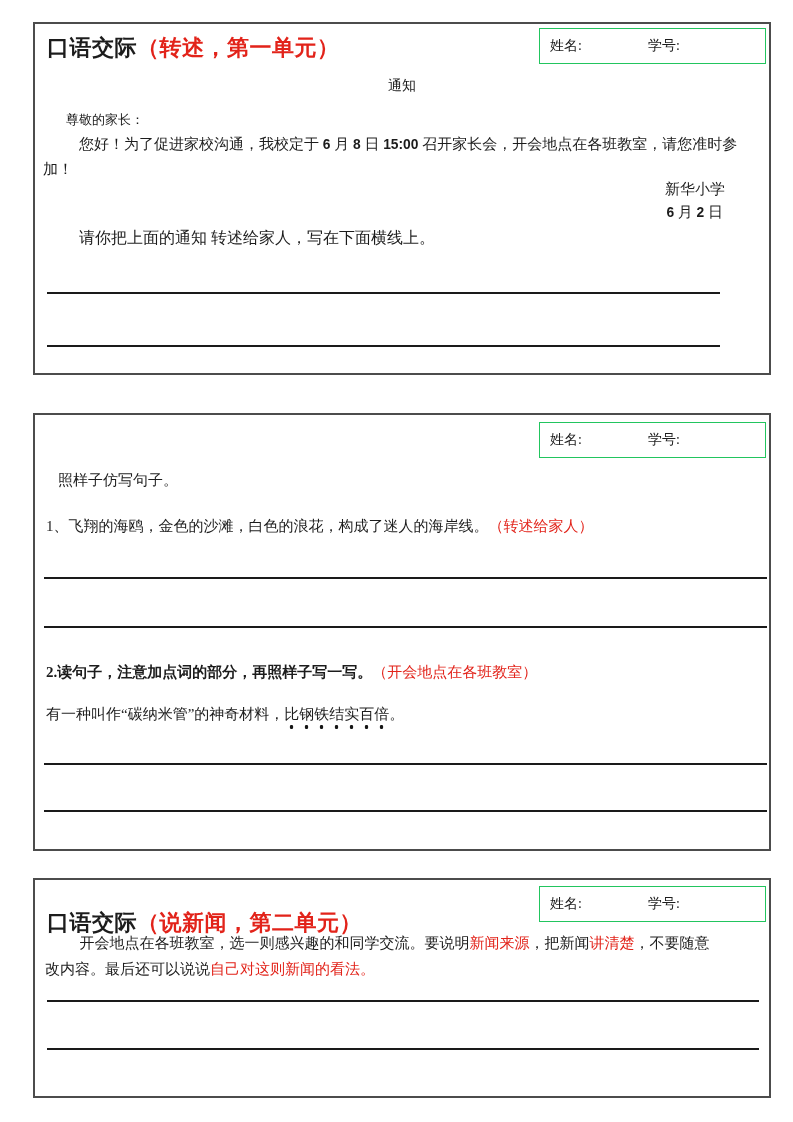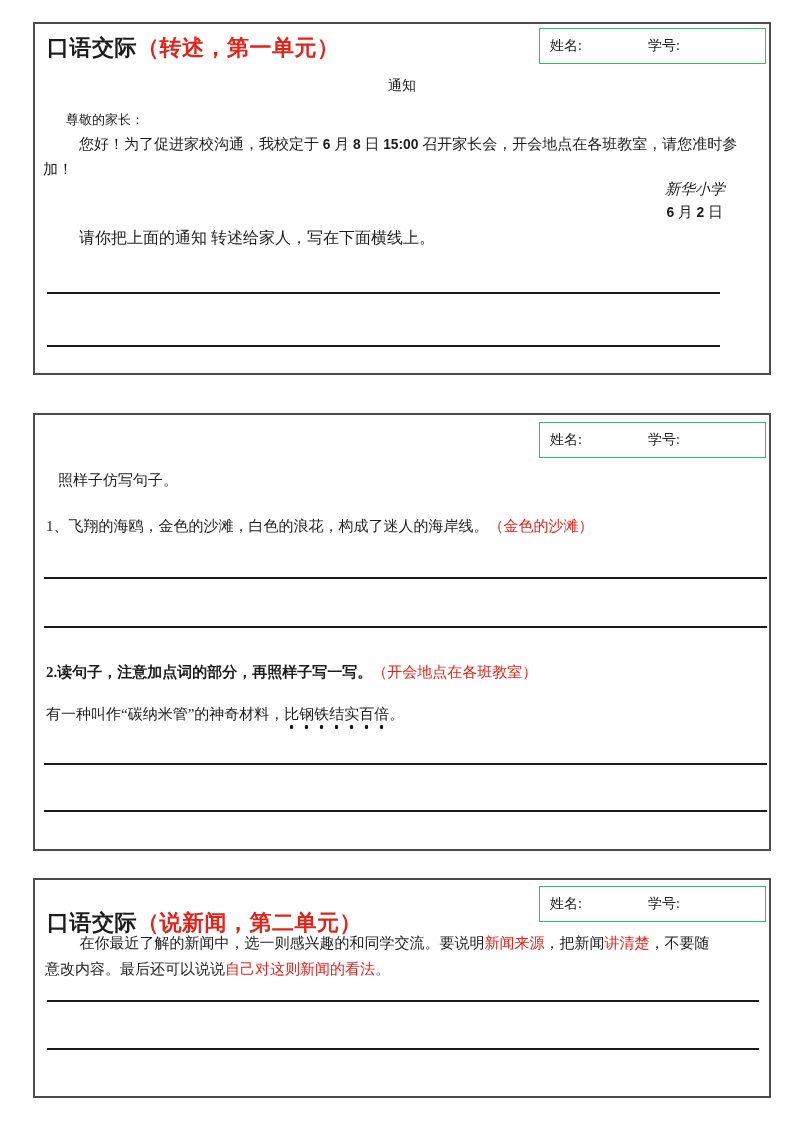--- a/index.html
+++ b/index.html
@@ -26,21 +26,21 @@
   .namebox .idlab{ margin-left:66px; }
 
   .sec-title{ position:absolute; left:12px; top:9px; margin:0; font-size:22px; font-weight:700; letter-spacing:.5px; }
   .panel3 .sec-title{ top:28px; }
 
   
   .notice-title{ position:absolute; top:53px; left:0; width:100%; text-align:center; font-size:14px; }
   .salutation{ position:absolute; left:31px; top:87px; font-size:13px; }
   .notice-body{ position:absolute; left:8px; top:108px; width:710px; margin:0;
                 text-indent:2.4em; font-size:15px; line-height:25px; }
-  .signer{ position:absolute; right:44px; top:156px; font-size:15px;font-style:italic; }
+  .signer{ position:absolute; right:44px; top:156px; font-size:15px; }
   .notice-date{ position:absolute; right:46px; top:179px; font-size:15px; }
   .instruction{ position:absolute; left:43px; top:203px; margin:1px; font-size:16px; }
 
   
   .heading2{ position:absolute; left:19px; top:52px; margin:4px; font-size:15px; font-weight:400; }
   .item1{ position:absolute; left:11px; top:102px; margin:0; font-size:15px; }
   .item2h{ position:absolute; left:11px; top:248px; margin:0; font-size:15px; }
   .item2s{ position:absolute; left:11px; top:290px; margin:0; font-size:15px; }
 
   
@@ -88,33 +88,33 @@
     <div class="wline wl1"></div>
     <div class="wline wl2"></div>
   </section>
 
   <section class="panel panel2">
     <div class="namebox">
       <span>姓名:</span>
       <span class="idlab">学号:</span>
     </div>
     <h3 class="heading2">照样子仿写句子。</h3>
-    <p class="item1"><span>1、飞翔的海鸥，金色的沙滩，白色的浪花，构成了迷人的海岸线。</span><span class="seg-r">（金色的沙滩）</span></p>
+    <p class="item1"><span>1、飞翔的海鸥，金色的沙滩，白色的浪花，构成了迷人的海岸线。</span><span class="seg-r">（转述给家人）</span></p>
     <div class="wline wl1"></div>
     <div class="wline wl2"></div>
     <p class="item2h"><span class="seg-b">2.读句子，注意加点词的部分，再照样子写一写。</span><span class="seg-r">（开会地点在各班教室）</span></p>
     <p class="item2s"><span>有一种叫作“碳纳米管”的神奇材料，</span><span class="seg-dots">比钢铁结实百倍</span><span>。</span></p>
     <div class="wline wl3"></div>
     <div class="wline wl4"></div>
   </section>
 
   <section class="panel panel3">
     <div class="namebox">
       <span>姓名:</span>
       <span class="idlab">学号:</span>
     </div>
     <h2 class="sec-title"><span class="seg-b">口语交际</span><span class="seg-r">（说新闻，第二单元）</span></h2>
-    <p class="news-para"><span>在你最近了解的新闻中，选一则感兴趣的和同学交流。要说明</span><span class="seg-r">新闻来源</span><span>，把新闻</span><span class="seg-r">讲清楚</span><span>，不要随意改内容。最后还可以说说</span><span class="seg-r">自己对这则新闻的看法。</span></p>
+    <p class="news-para"><span>开会地点在各班教室，选一则感兴趣的和同学交流。要说明</span><span class="seg-r">新闻来源</span><span>，把新闻</span><span class="seg-r">讲清楚</span><span>，不要随意改内容。最后还可以说说</span><span class="seg-r">自己对这则新闻的看法。</span></p>
     <div class="wline wl1"></div>
     <div class="wline wl2"></div>
   </section>
 
 </div>
 
 </body></html>

